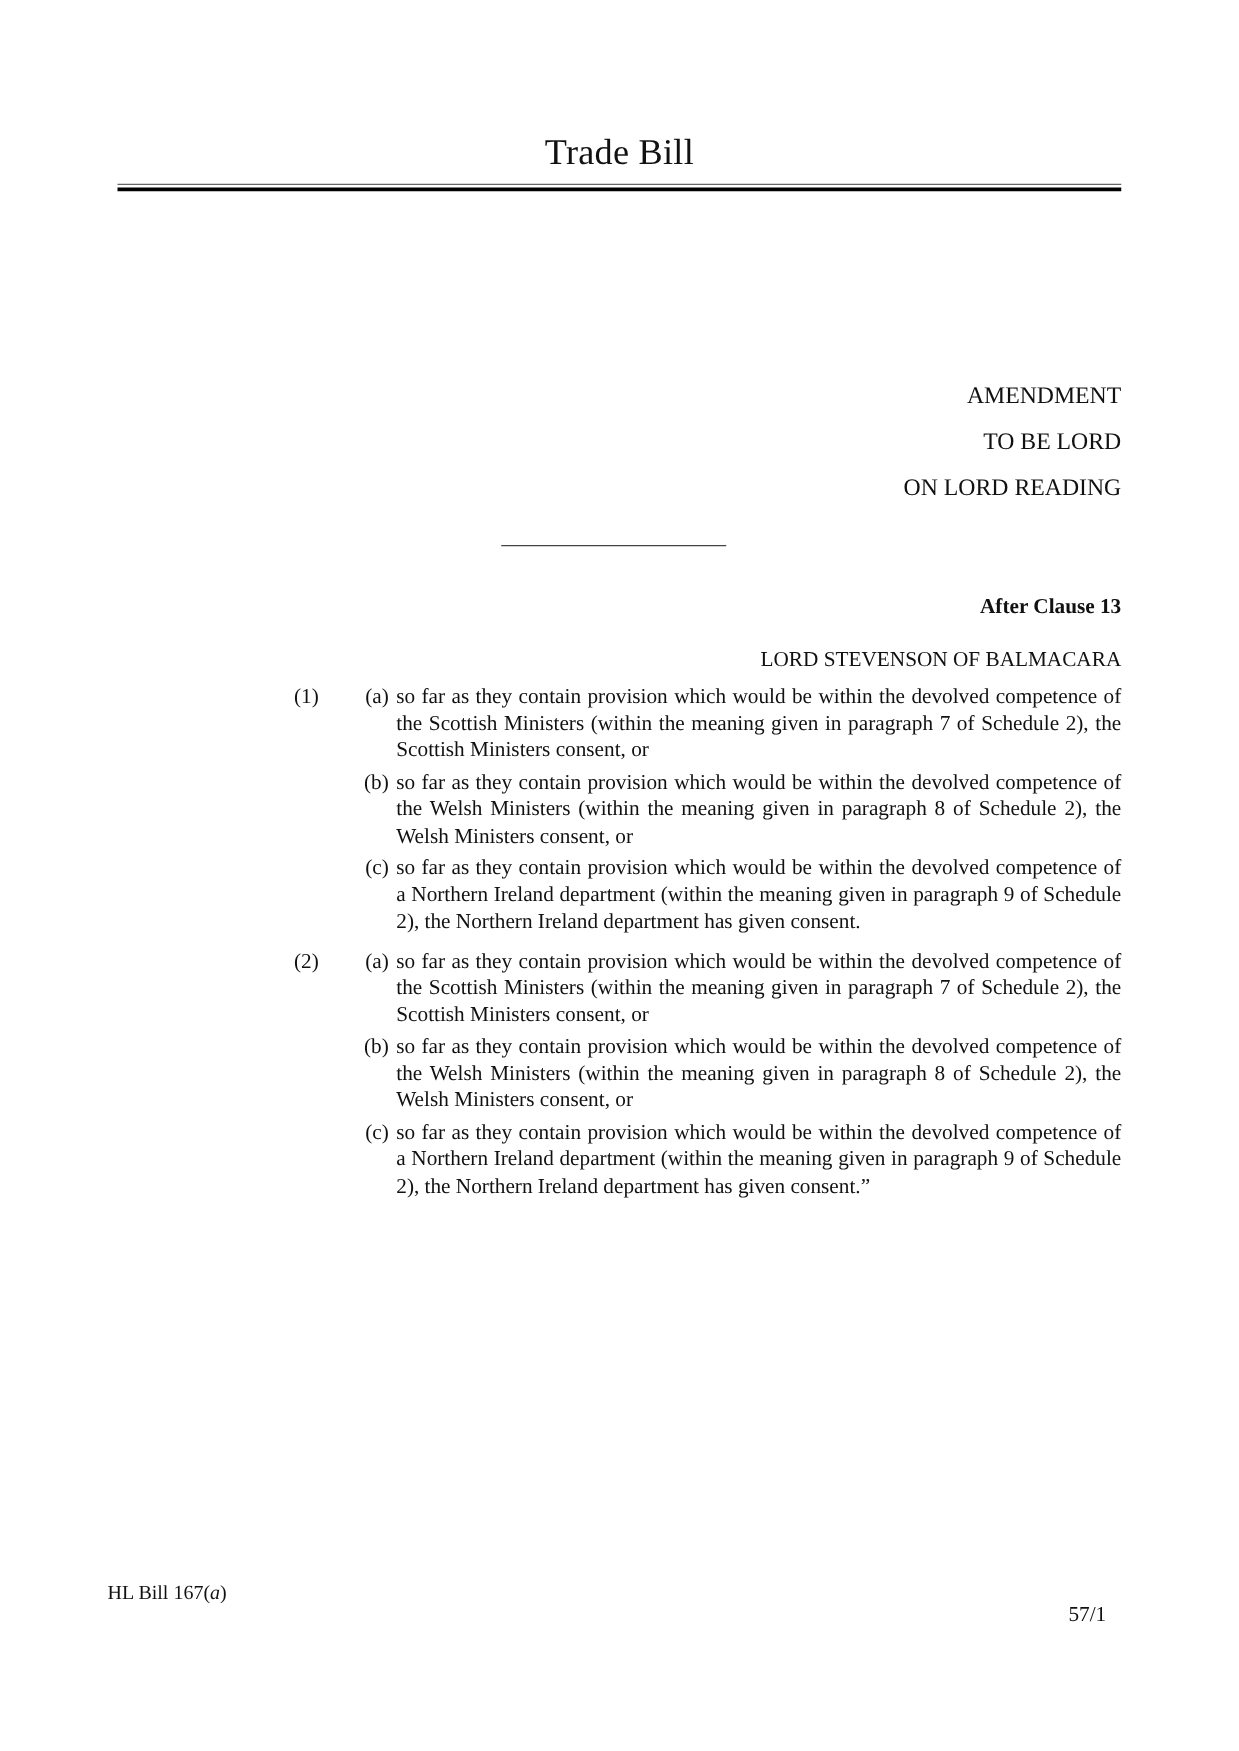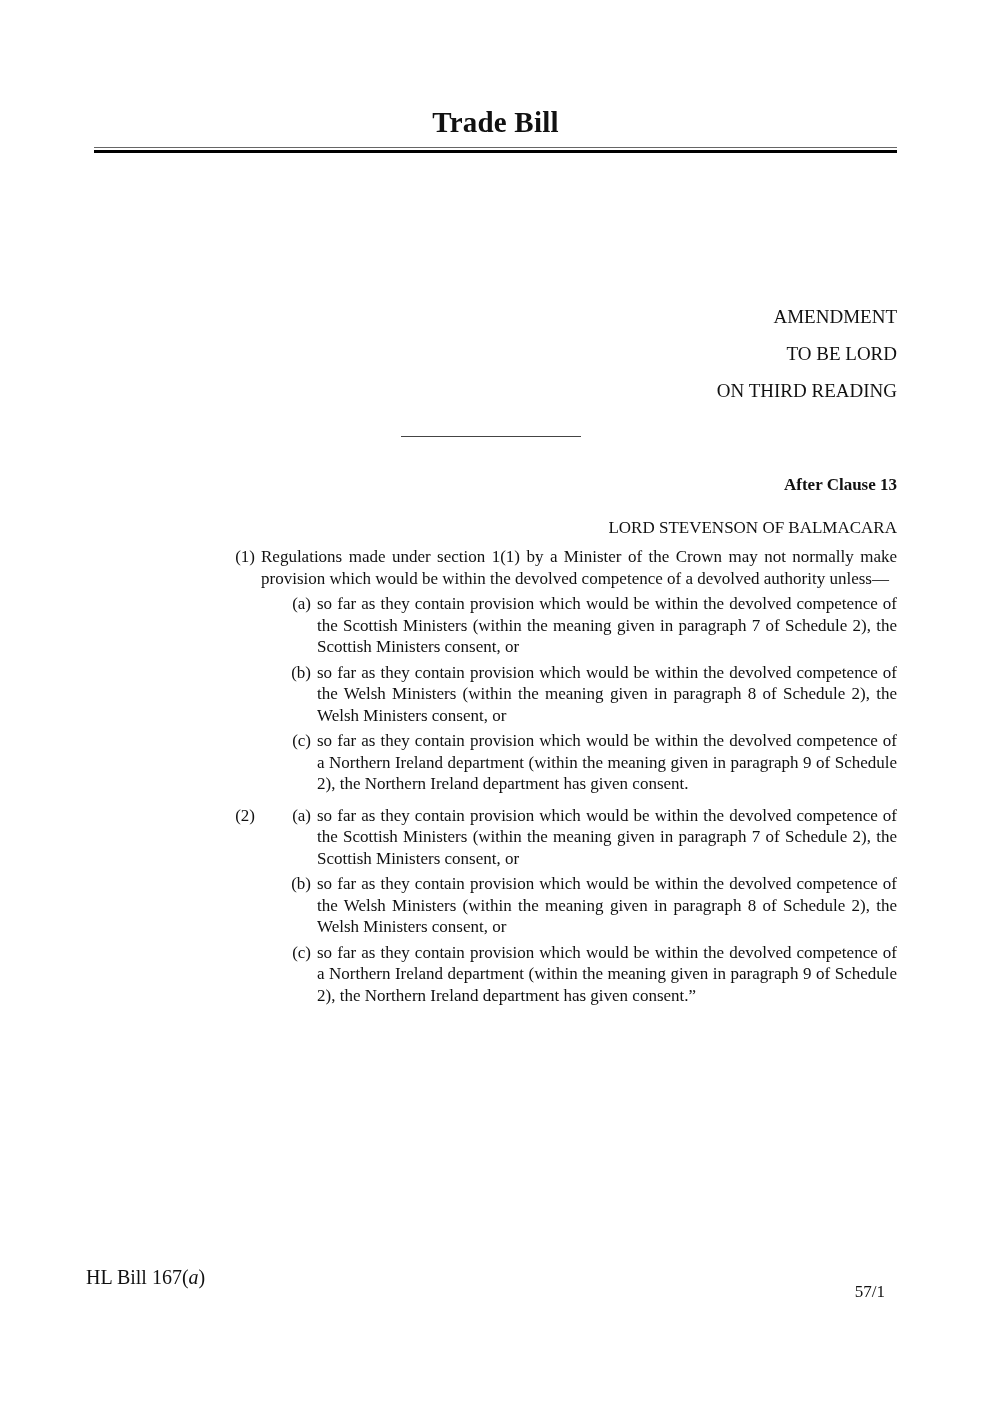--- a/index.html
+++ b/index.html
@@ -2,21 +2,21 @@
 <html><head>
   <meta charset="utf-8">
   <style>
     html, body { margin: 0; padding: 0; background: #ffffff; }
     body {
       width: 991px; height: 1401px; position: relative; overflow: hidden;
       font-family: "Liberation Serif", "DejaVu Serif", serif; color: #111;
     }
     .title {
       position: absolute; left: 94px; width: 803px; top: 106px;
-      text-align: center; font-size: 29px; font-weight: bold; margin: 0;
+      text-align: center; font-size: 29px; font-weight: normal; margin: 0;
       letter-spacing: 0.2px;
     }
     .rule-thin {
       position: absolute; left: 94px; width: 803px; top: 147px; height: 0;
       border-top: 1px solid #666;
     }
     .rule-thick {
       position: absolute; left: 94px; width: 803px; top: 150px; height: 0;
       border-top: 3px solid #000;
     }
@@ -44,49 +44,48 @@
     .insert { margin: 0 0 7px 0; }
     .clause-title { font-weight: bold; margin: 0 0 8px 0; }
     .subsection { display: flex; margin: 0 0 6px 0; }
     .sub-num { width: 57px; flex: none; text-align: right; padding-right: 0; box-sizing: border-box; padding-left: 22px; }
     .sub-body { flex: 1; text-align: justify; }
     .sub-body .sub-lead { margin: 0 0 4px 0; }
     .para { display: flex; margin: 0 0 4px 0; }
     .para-num { width: 56px; flex: none; text-align: right; padding-right: 6px; box-sizing: border-box; }
     .para-text { flex: 1; text-align: justify; }
     .footer-left {
-      position: absolute; left: 86px; top: 1266px; font-size: 20px;
+      position: absolute; left: 86px; top: 1266px; font-size: 16px;
     }
     .footer-right {
       position: absolute; right: 106px; top: 1266px; font-size: 17px; margin-top: 16px;
     }
   </style>
 </head>
 <body>
 
 <h1 class="title">Trade Bill</h1>
 <div class="rule-thin"></div>
 <div class="rule-thick"></div>
 
 <div class="heading-block">
   <div>AMENDMENT</div>
   <div>TO BE LORD</div>
-  <div>ON THIRD READING</div>
+  <div>ON LORD READING</div>
 </div>
 <div class="short-rule"></div>
 
 <div class="after-clause">After Clause 13</div>
 <div class="mover">LORD STEVENSON OF BALMACARA</div>
 
 <div class="body-text">
 
   <div class="subsection">
     <div class="sub-num">(1)</div>
     <div class="sub-body" style="padding-left:6px">
-      <div class="sub-lead">Regulations made under section 1(1) by a Minister of the Crown may not normally make provision which would be within the devolved competence of a devolved authority unless—</div>
       <div class="para">
         <div class="para-num">(a)</div>
         <div class="para-text">so far as they contain provision which would be within the devolved competence of the Scottish Ministers (within the meaning given in paragraph 7 of Schedule 2), the Scottish Ministers consent, or</div>
       </div>
       <div class="para">
         <div class="para-num">(b)</div>
         <div class="para-text">so far as they contain provision which would be within the devolved competence of the Welsh Ministers (within the meaning given in paragraph 8 of Schedule 2), the Welsh Ministers consent, or</div>
       </div>
       <div class="para">
         <div class="para-num">(c)</div>

